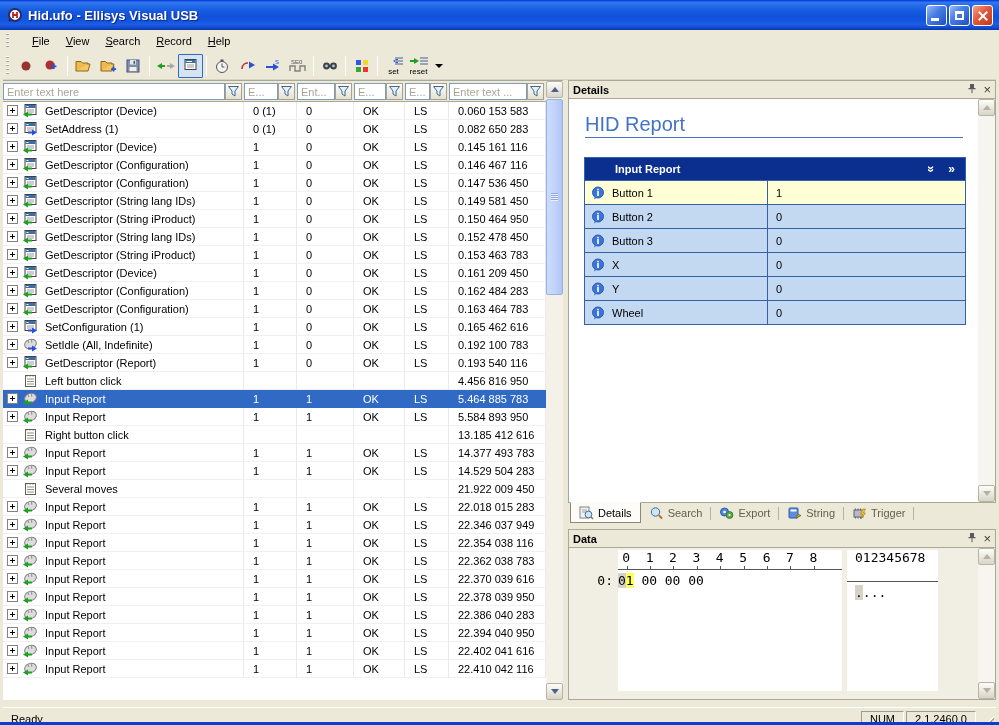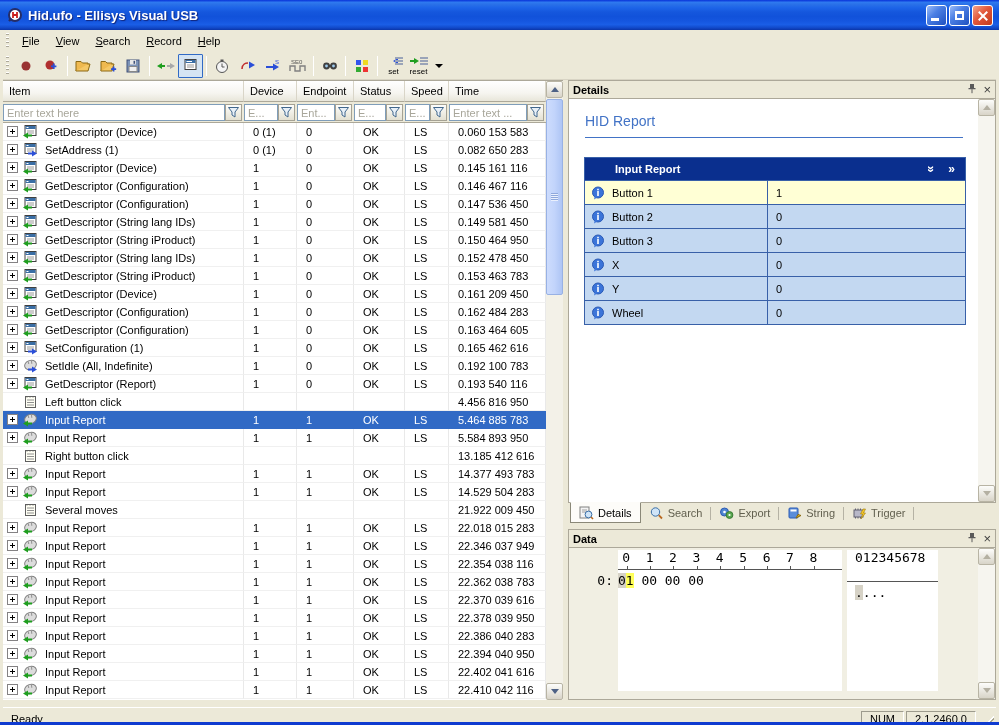--- a/index.html
+++ b/index.html
@@ -23,21 +23,21 @@
   .win-btns{margin-left:auto;display:flex;gap:2px;}
   .win-btn{width:21px;height:21px;border:1px solid #fff;border-radius:3px;position:relative;
     background:linear-gradient(135deg,#9CBCF8 0%,#4B7FE4 40%,#1E50C0 100%);}
   .win-btn.close{background:linear-gradient(135deg,#F4A58B 0%,#E2573B 45%,#C13A1B 100%);}
   .glyph-min{position:absolute;left:4px;bottom:4px;width:8px;height:3px;background:#fff;}
   .glyph-max{position:absolute;left:5px;top:5px;width:9px;height:9px;border:2px solid #fff;border-top-width:3px;}
   .glyph-x1,.glyph-x2{position:absolute;left:4px;top:9px;width:12px;height:2px;background:#fff;}
   .glyph-x1{transform:rotate(45deg);} .glyph-x2{transform:rotate(-45deg);}
   
   .menubar{position:absolute;left:3px;top:30px;right:3px;height:22px;background:#ECE9D8;
-    display:flex;align-items:center;}
+    display:flex;align-items:center;gap:10px;}
   .grip{width:3px;height:70%;margin:0 5px 0 3px;
     background:repeating-linear-gradient(180deg,#fff 0 1px,#ACA899 1px 2px,transparent 2px 4px);}
   .menu-item{padding:3px 8px;cursor:default;}
   .menu-item u{text-decoration:underline;}
   .toolbar{position:absolute;left:3px;top:52px;right:3px;height:28px;background:#ECE9D8;
     display:flex;align-items:center;border-bottom:1px solid #D8D4C4;}
   .tb-btn{width:25px;height:24px;display:flex;align-items:center;justify-content:center;flex:none;}
   .tb-btn.pressed{border:1px solid #316AC5;background:#D5E4F3;border-radius:1px;}
   .tb-sep{width:1px;height:20px;background:#C6C3B5;margin:0 3px;border-right:1px solid #fff;flex:none;}
   .tb-lbl{font-size:8px;line-height:7px;display:block;text-align:center;}
@@ -86,21 +86,21 @@
     background:repeating-linear-gradient(180deg,#8FA8DC 0 1px,#EAF0FD 1px 2px);}
   .splitter{position:absolute;left:563px;top:80px;width:5px;height:620px;background:#ECE9D8;}
   
   .right-col{position:absolute;left:568px;top:80px;width:428px;height:620px;background:#ECE9D8;}
   .pane-header{position:absolute;left:0;right:0;height:19px;background:#ECE9D8;
     border:1px solid #ACA899;display:flex;align-items:center;padding:0 4px;font-weight:bold;}
   .pane-tools{margin-left:auto;display:flex;align-items:center;gap:6px;}
   .pane-x{font-size:13px;line-height:11px;color:#404040;font-weight:normal;}
   .details-content{position:absolute;left:0;top:19px;width:428px;height:404px;background:#fff;
     border:1px solid #ACA899;border-top:none;}
-  .hid-heading{position:absolute;left:16px;top:14px;font-size:14px;color:#4273C6;}
+  .hid-heading{position:absolute;left:16px;top:14px;font-size:20px;color:#4273C6;}
   .hid-rule{position:absolute;left:16px;top:38px;width:378px;height:0;border-top:1px solid #4273C6;}
   .report-table{position:absolute;left:15px;top:58px;width:382px;border:1px solid #3860A8;}
   .report-header{height:22px;background:#0A2F8E;color:#fff;font-weight:bold;
     display:flex;align-items:center;padding:0 10px 0 30px;}
   .rep-chevrons{margin-left:auto;display:flex;gap:14px;align-items:center;font-weight:bold;}
   .chev{color:#fff;font-size:12px;display:inline-block;}
   .chev.down{transform:rotate(90deg);}
   .rep-row{height:24px;display:flex;border-top:1px solid #3860A8;}
   .rep-label{width:183px;display:flex;align-items:center;padding-left:6px;border-right:1px solid #3860A8;}
   .rep-value{flex:1;display:flex;align-items:center;padding-left:8px;}
@@ -300,28 +300,20 @@
                 <rect x="11" y="4" width="8" height="2"></rect>
                 <rect x="11" y="7" width="8" height="2"></rect>
               </g>
             </svg><span class="tb-lbl">reset</span></span>
         </div>
         <div class="tb-overflow"></div>
       </div>
   </div>
 
   <div class="left-panel">
-    <div class="lp-header lp-grid" id="lp-header">
-        <div class="hcell">Item</div>
-        <div class="hcell">Device</div>
-        <div class="hcell">Endpoint</div>
-        <div class="hcell">Status</div>
-        <div class="hcell">Speed</div>
-        <div class="hcell">Time</div>
-      </div>
     <div class="lp-filter lp-grid" id="lp-filter">
         <div class="fcell">
      <input placeholder="Enter text here" style="">
      <div class="fbtn">
             <svg width="13" height="13" viewBox="0 0 13 13">
               <path d="M1.5 1.5 H11.5 L8 6 V11 L5 9 V6 Z" fill="#E8F0F8" stroke="#41678C"></path>
             </svg>
           </div>
    </div>
         <div class="fcell">
@@ -585,21 +577,21 @@
   <line x1="5" y1="7" x2="12" y2="7" stroke="#9A9A9A"></line>
                 <line x1="5" y1="9" x2="12" y2="9" stroke="#9A9A9A"></line>
                 <path d="M1 11.5 L6 8.5 V10.5 H10 V12.5 H6 V14.5 Z" fill="#1F9E1F"></path>
               </svg></span>
             <span>GetDescriptor (Configuration)</span>
           </div>
     <div class="cell">1</div>
     <div class="cell">0</div>
     <div class="cell">OK</div>
     <div class="cell">LS</div>
-    <div class="cell">0.163 464 605</div>
+    <div class="cell">0.163 464 783</div>
   </div>
         <div class="lrow lp-grid">
     <div class="cell item">
             <div class="expbox"></div>
             <span class="rowicon"><svg width="17" height="16" viewBox="0 0 17 16">
                 <rect x="3" y="1.5" width="11" height="10" fill="#fff" stroke="#404040"></rect>
   <rect x="3.5" y="2" width="10" height="3" fill="#3A6EA5"></rect>
   <rect x="4.5" y="3" width="2" height="1" fill="#fff"></rect>
   <line x1="5" y1="7" x2="12" y2="7" stroke="#9A9A9A"></line>
                 <line x1="5" y1="9" x2="12" y2="9" stroke="#9A9A9A"></line>

